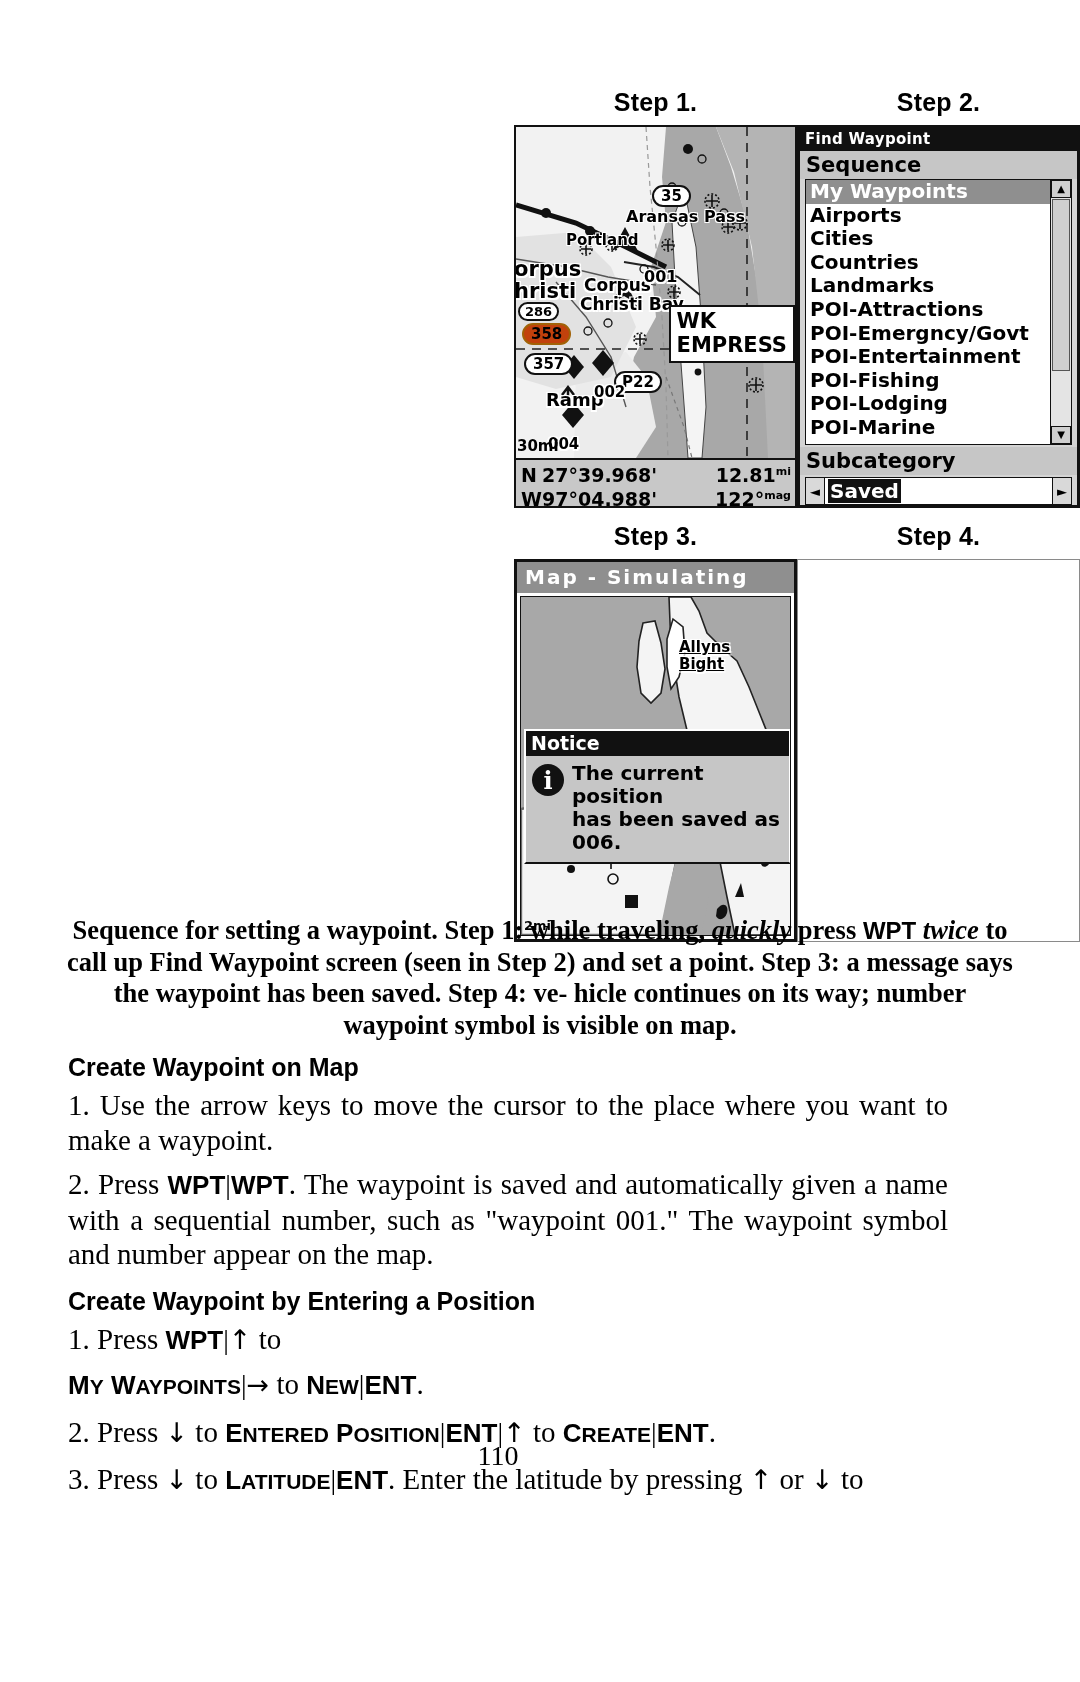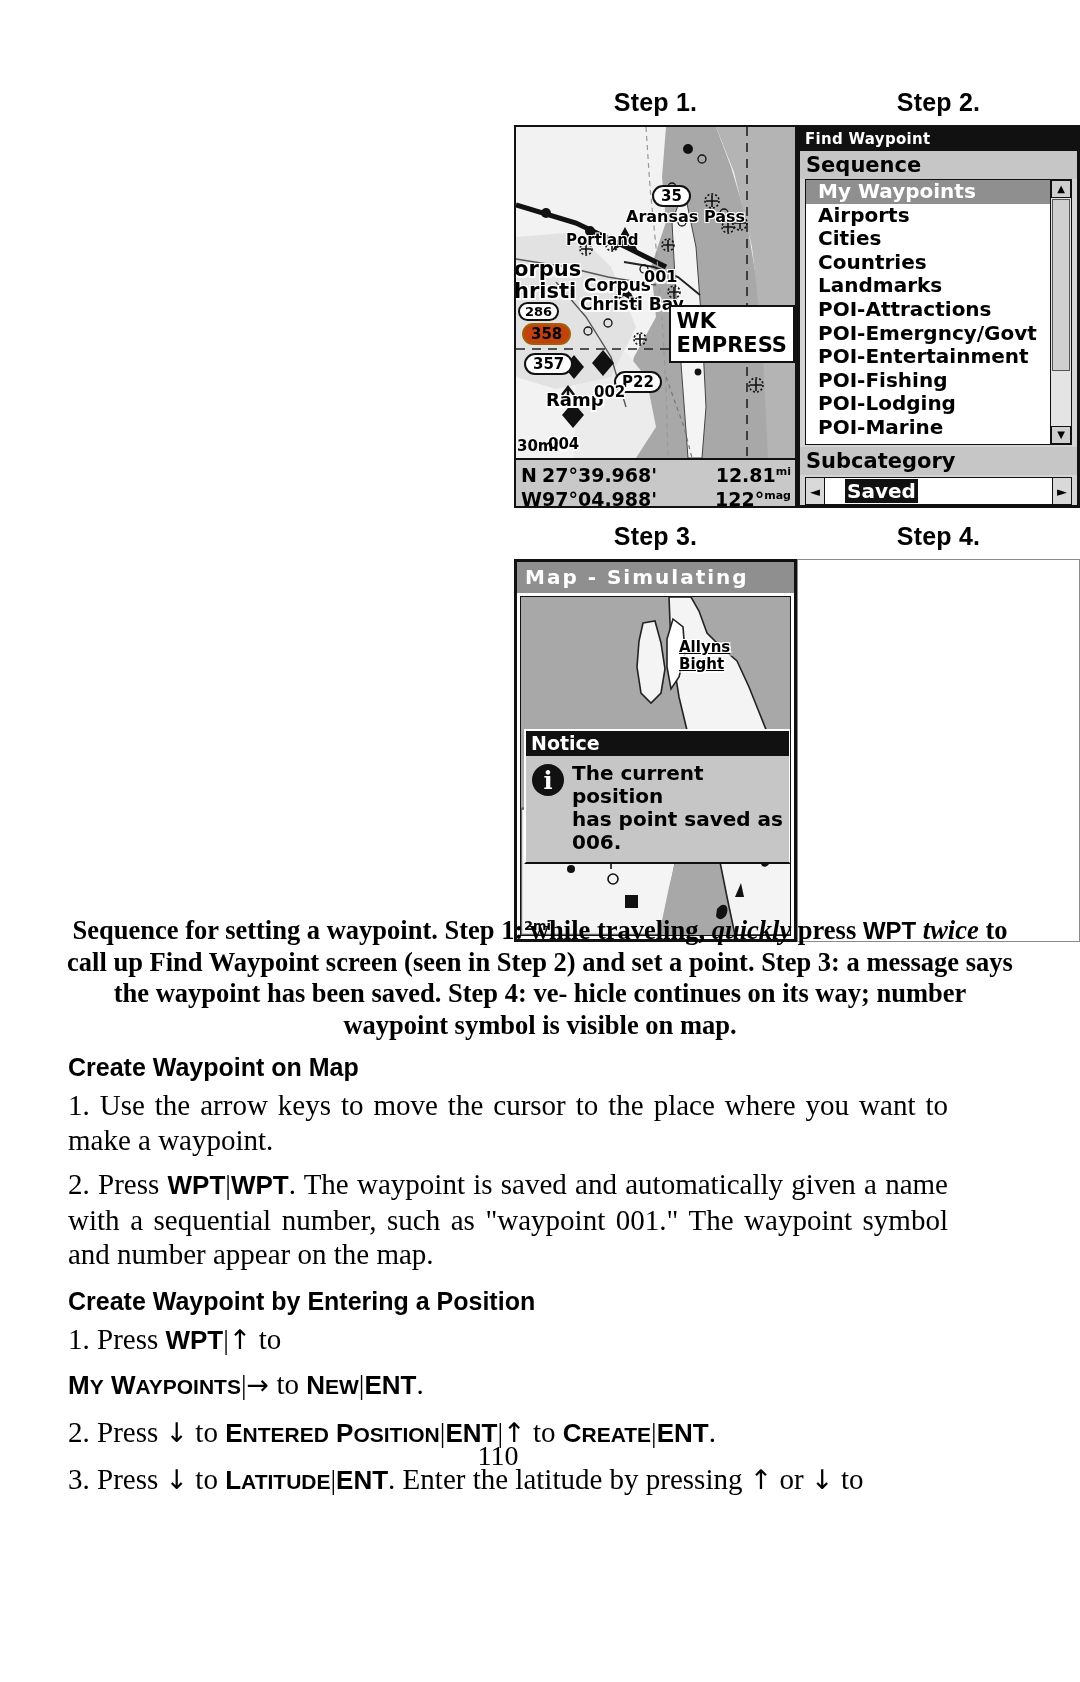--- a/index.html
+++ b/index.html
@@ -80,21 +80,21 @@
     padding:2px 0 2px 6px;background:#c6c6c6;color:#000;
   }
   .listwrap{
     margin:0 5px;background:#fff;border:1px solid #111;
     height:266px;display:flex;box-sizing:border-box;
   }
   .listitems{flex:1;overflow:hidden;}
   .li{
     font-family:"DejaVu Sans", sans-serif;
     font-weight:bold;font-size:20px;line-height:23.6px;
-    padding-left:12px;white-space:nowrap;color:#000;
+    padding-left:4px;white-space:nowrap;color:#000;
   }
   .li.sel{background:#8f8f8f;color:#fff;}
   .scroll{
     width:20px;background:#e4e4e4;border-left:1px solid #111;
     position:relative;
   }
   .sc-btn{
     height:18px;background:#cfcfcf;border:1px solid #111;
     box-sizing:border-box;display:flex;align-items:center;justify-content:center;
     font-size:10px;line-height:1;
@@ -112,21 +112,20 @@
   .sc-arrow{
     width:18px;text-align:center;font-size:13px;font-weight:bold;
     border-right:1px solid #111;align-self:stretch;
     display:flex;align-items:center;justify-content:center;
     background:#d9d9d9;
   }
   .sc-arrow.r{border-right:none;border-left:1px solid #111;}
   .sc-val{
     flex:1;font-family:"DejaVu Sans", sans-serif;font-weight:bold;font-size:20px;
     padding-left:3px;
-    margin-left:17px;
   }
   .sc-val span{background:#111;color:#fff;padding:0 2px;}
 
   
   .dev3{ width:283px;height:383px;border:3px solid #111;background:#fff;}
   .titlebar3{
     background:#8f8f8f;color:#fff;
     font-family:"DejaVu Sans", sans-serif;
     font-weight:bold;font-size:20px;letter-spacing:2px;
     padding:3px 0 4px 8px;
@@ -428,21 +427,21 @@
               <div>Allyns</div>
               <div>Bight</div>
             </div>
 
             <div class="notice">
               <div class="notice-title">Notice</div>
               <div class="notice-body">
                 <div class="info-icon">i</div>
                 <div class="notice-text">
                   <div>The current position</div>
-                  <div>has point saved as</div>
+                  <div>has been saved as</div>
                   <div>006.</div>
                 </div>
               </div>
             </div>
             <div class="scale3">2mi</div>
           </div>
         </div>
       </div>
 
       <div class="fig-col">

